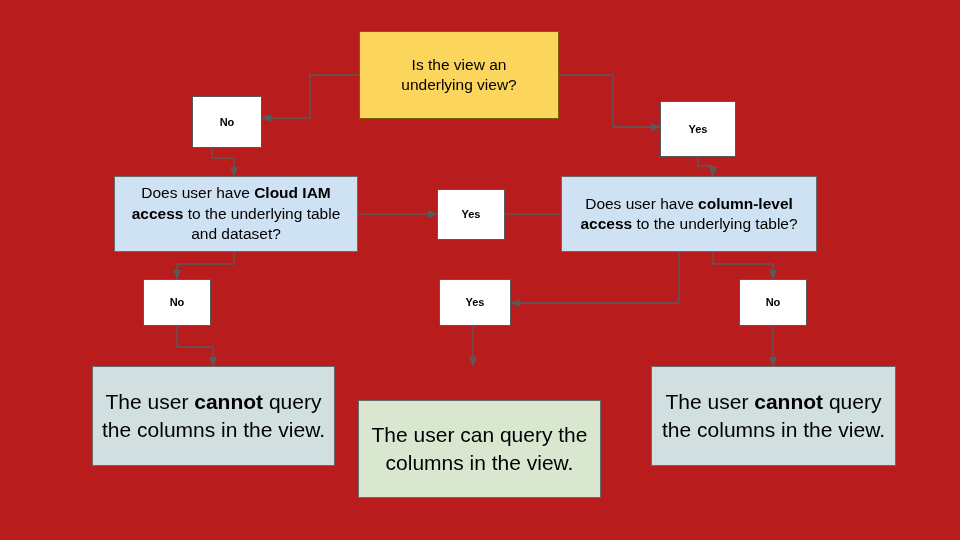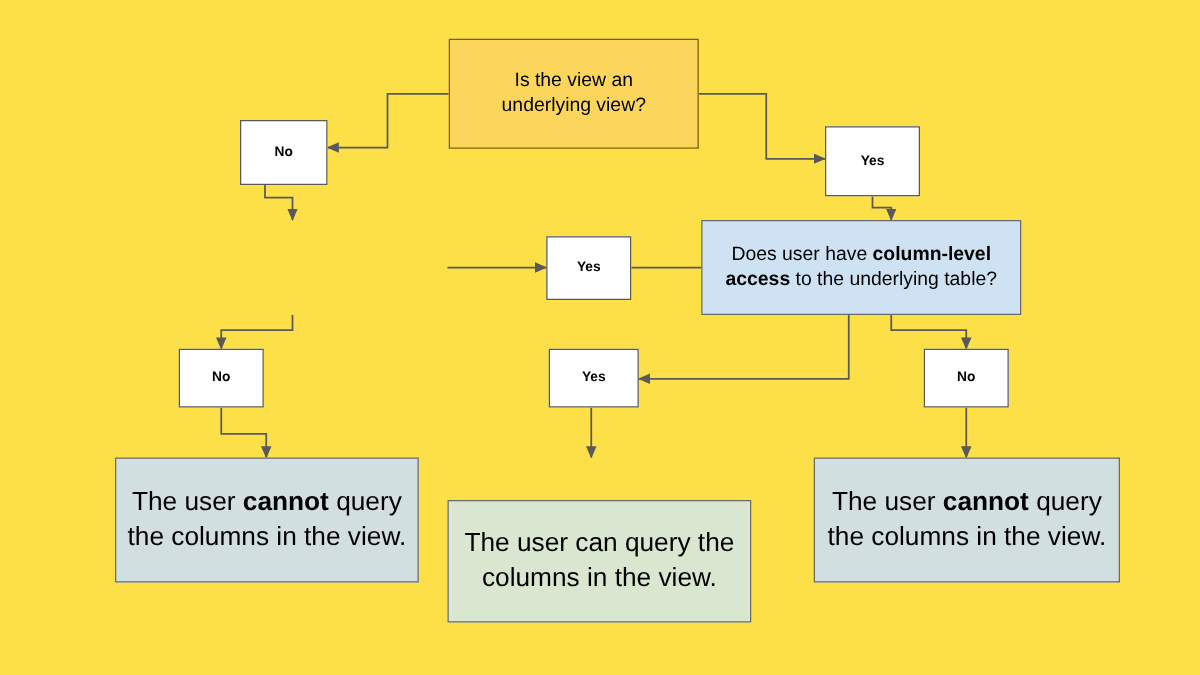--- a/index.html
+++ b/index.html
@@ -10,21 +10,21 @@
   body {
     width: 960px;
     height: 540px;
     overflow: hidden;
     font-family: "Liberation Sans", sans-serif;
   }
   #canvas {
     position: relative;
     width: 960px;
     height: 540px;
-    background: #fde047;
+    background: #b91c1c;
   }
   svg.connectors {
     position: absolute;
     left: 0;
     top: 0;
     width: 960px;
     height: 540px;
     pointer-events: none;
   }
   .node {
@@ -112,20 +112,23 @@
   </div>
 
   <div class="node answer" style="left:192px; top:96px; width:70px; height:52px;">
     <span class="txt">No</span>
   </div>
 
   <div class="node answer" style="left:660px; top:101px; width:76px; height:56px;">
     <span class="txt">Yes</span>
   </div>
 
+  <div class="node decision-blue" style="left:114px; top:176px; width:244px; height:76px;">
+    <span class="txt"><span>Does user have </span><b>Cloud IAM access</b><span> to the underlying table and dataset?</span></span>
+  </div>
 
   <div class="node answer" style="left:437px; top:189px; width:68px; height:51px;">
     <span class="txt">Yes</span>
   </div>
 
   <div class="node decision-blue" style="left:561px; top:176px; width:256px; height:76px;">
     <span class="txt"><span>Does user have </span><b>column-level access</b><span> to the underlying table?</span></span>
   </div>
 
   <div class="node answer" style="left:143px; top:279px; width:68px; height:47px;">

